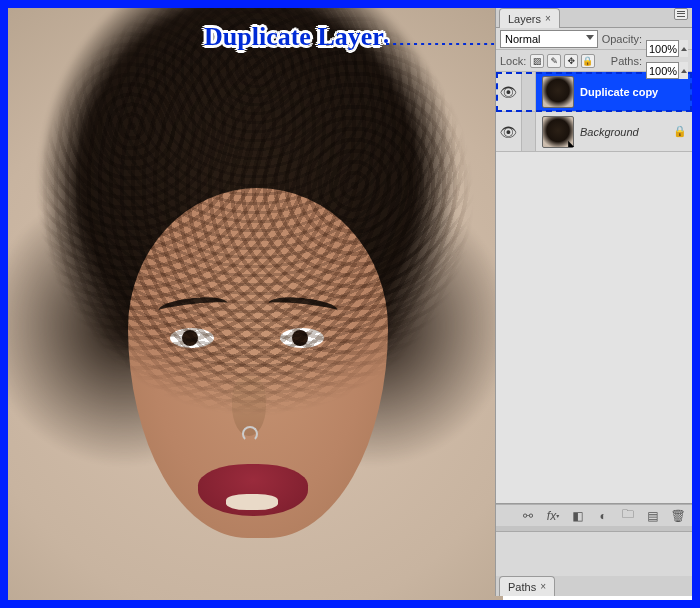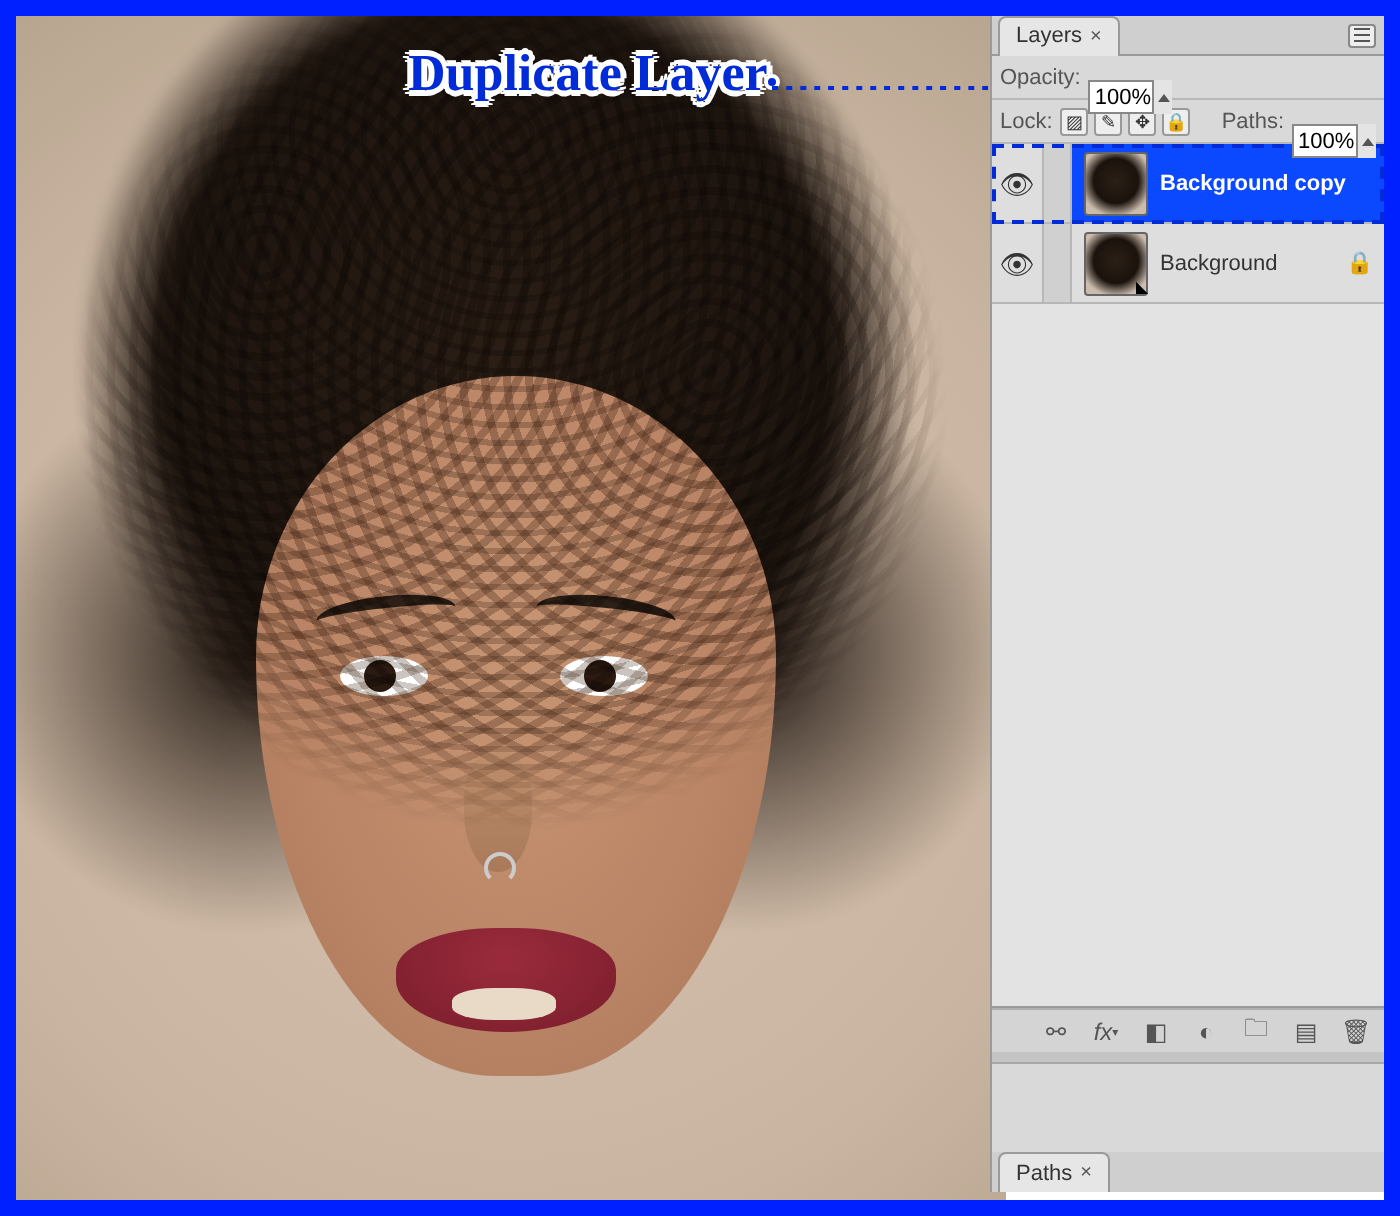--- a/index.html
+++ b/index.html
@@ -93,21 +93,21 @@
   .panel {
     position: absolute;
     right: 0; top: 0;
     width: 197px;
     height: 588px;
     background: #d9d9d9;
     border-left: 1px solid #9a9a9a;
     display: flex;
     flex-direction: column;
   }
-  .tabbar { display:flex; align-items:center; background:#cfcfcf; height:20px; border-bottom:1px solid #9a9a9a;}
+  .tabbar { display:flex; align-items:flex-start; background:#cfcfcf; height:20px; border-bottom:1px solid #9a9a9a;}
   .tab {
     display:flex; align-items:center; gap:4px;
     height:20px; padding:0 8px;
     background:#e6e6e6; border:1px solid #9a9a9a; border-bottom:none;
     border-radius:4px 4px 0 0;
     font-size:11px; color:#333;
     margin-left:3px;
   }
   .tab .x{font-size:10px;color:#555;cursor:pointer;}
   .panel-menu{margin-left:auto;margin-right:4px;width:14px;height:12px;display:flex;flex-direction:column;justify-content:space-around;border:1px solid #888;background:#eee;border-radius:2px;padding:1px 2px;}
@@ -130,21 +130,21 @@
   .layer-row.selected.dashed{outline:2px dashed #002bd6;outline-offset:-2px;}
   .eye-col{width:26px;height:100%;display:flex;align-items:center;justify-content:center;border-right:1px solid #b7b7b7;background:#dedede;}
   .layer-row.selected .eye-col{background:#dedede;}
   .eye-ico{font-size:14px;color:#333;}
   .link-col{width:14px;height:100%;border-right:1px solid #b7b7b7;background:#d0d0d0;}
   .layer-row.selected .link-col{background:#d0d0d0;}
   .thumb{width:32px;height:32px;margin:0 6px;border:1.5px solid #666;background:radial-gradient(circle at 50% 45%, #2b2016 0%, #1a120c 50%, #cbbcad 80%);border-radius:2px;position:relative;}
   .thumb.locked::after{content:"◢";position:absolute;right:-1px;bottom:-1px;font-size:8px;color:#000;transform:scaleX(-1);}
   .layer-name{flex:1;font-size:11px;}
   .layer-name .copy{font-weight:700;}
-  .layer-name .bg{color:#333;text-align:right;}
+  .layer-name .bg{font-style:italic;color:#333;text-align:right;}
   .lock-col{width:24px;display:flex;align-items:center;justify-content:center;color:#555;}
 
   .panel-footer{height:22px;background:#d4d4d4;display:flex;align-items:center;justify-content:flex-end;gap:9px;padding:0 6px;border-top:1px solid #b0b0b0;color:#555;}
   .foot-ico{width:16px;height:16px;display:flex;align-items:center;justify-content:center;font-size:12px;cursor:pointer;}
   .foot-sep{flex:1;}
   .slider-bar{height:6px;background:#c4c4c4;border-bottom:1px solid #a8a8a8;}
 
   .paths-tab-row{height:20px;display:flex;align-items:center;background:#cfcfcf;margin-top:44px;}
 </style>
 </head>
@@ -180,20 +180,24 @@
         <span class="x">×</span>
       </div>
       <div class="panel-menu">
           <span></span>
           <span></span>
           <span></span>
         </div>
     </div>
 
     <div class="controls-row">
+      <div class="blend-select">
+        <span>Normal</span>
+        <div class="arrow"></div>
+      </div>
       <span class="ctrl-label">Opacity:</span>
       <div class="pct-box">
         <span>100%</span>
         <div class="stepper"></div>
       </div>
     </div>
 
     <div class="controls-row">
       <span class="ctrl-label">Lock:</span>
       <div class="lock-icons">
@@ -210,21 +214,21 @@
       </div>
     </div>
 
     <div class="layers-list">
       <div class="layer-row selected dashed">
         <div class="eye-col">
             <span class="eye-ico">👁</span>
           </div>
         <div class="link-col"></div>
         <div class="thumb"></div>
-        <div class="layer-name"><span class="copy">Background copy</span></div>
+        <div class="layer-name"><span class="copy">Duplicate copy</span></div>
       </div>
       <div class="layer-row">
         <div class="eye-col">
             <span class="eye-ico">👁</span>
           </div>
         <div class="link-col"></div>
         <div class="thumb locked"></div>
         <div class="layer-name"><span class="bg">Background</span></div>
         <div class="lock-col">
             <span>🔒</span>

